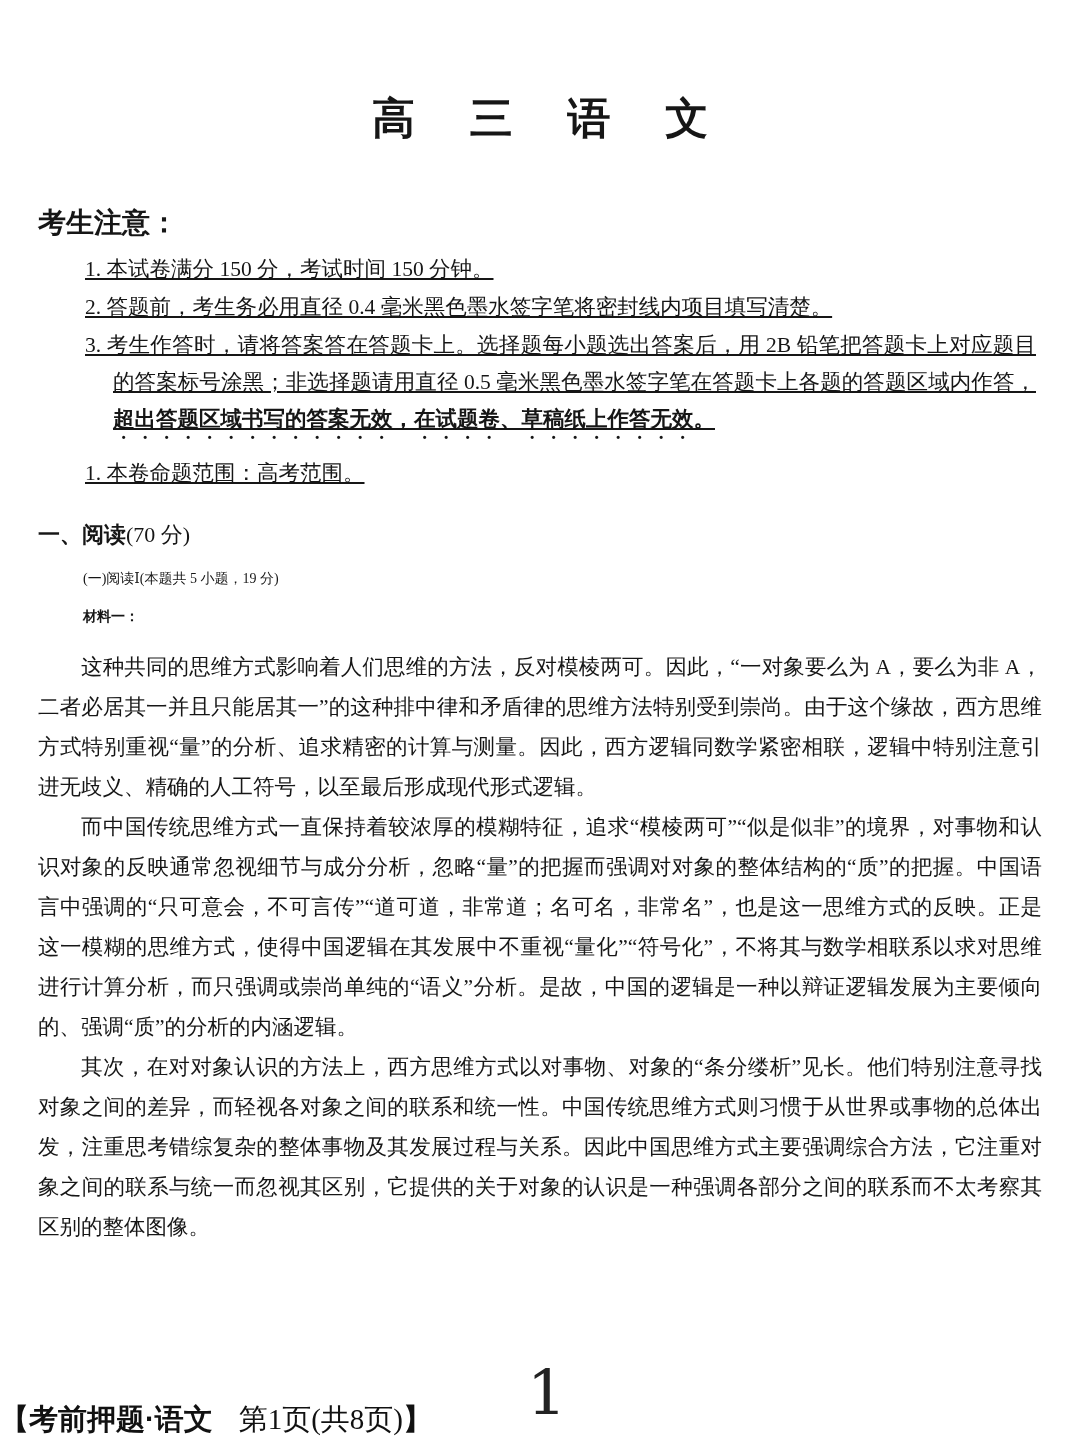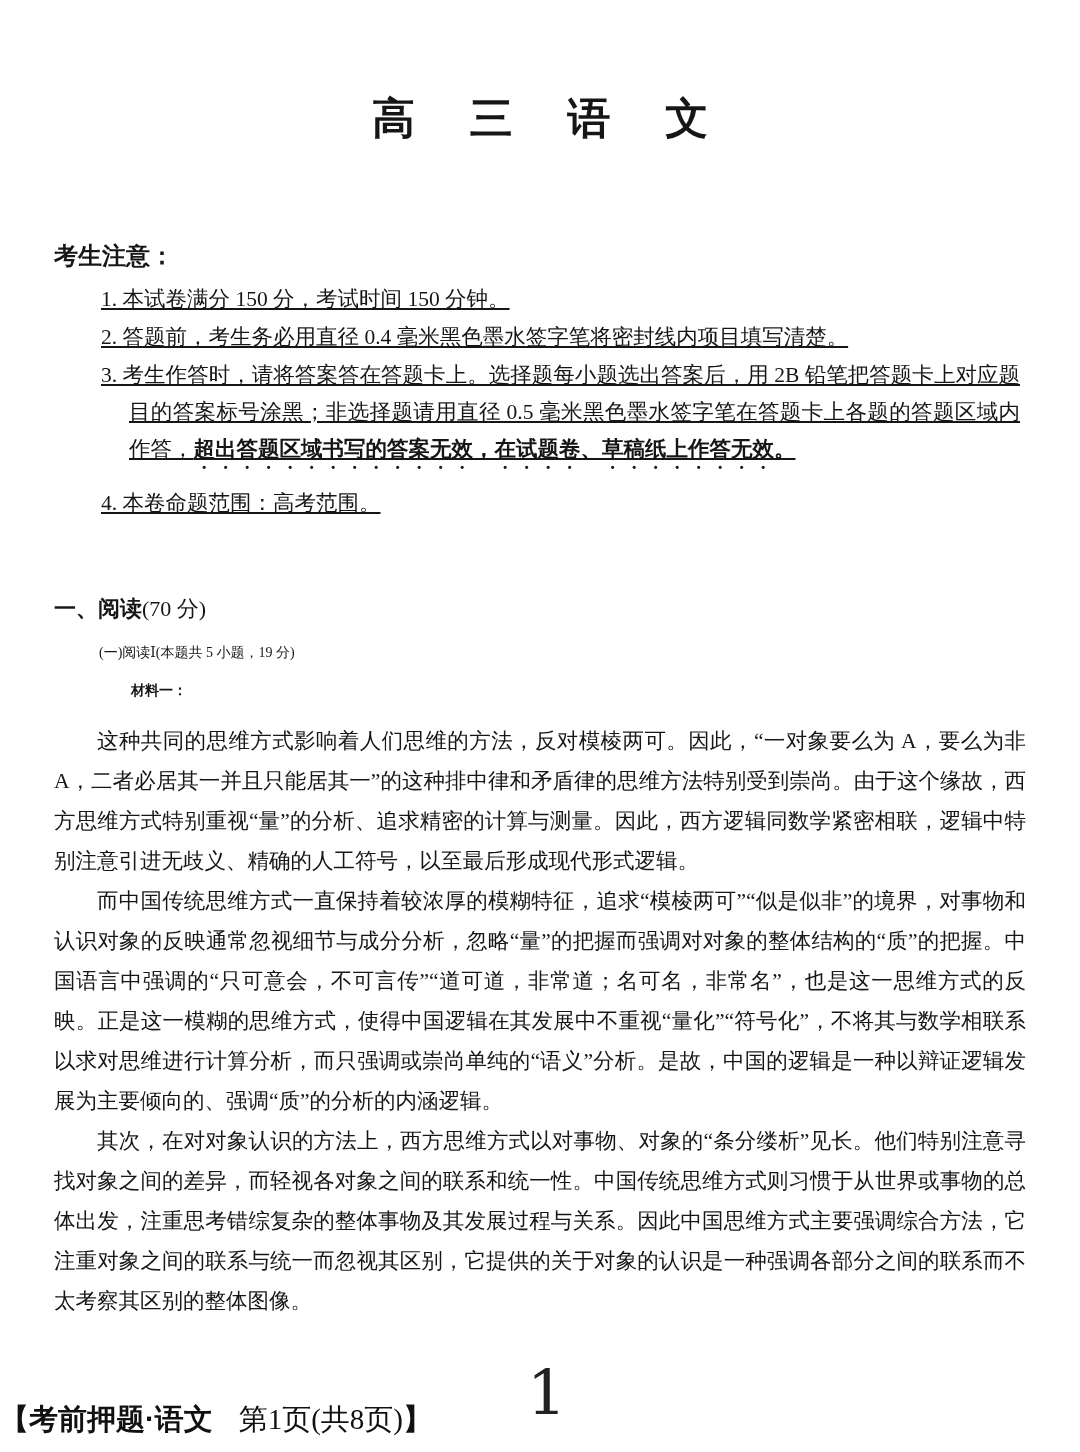--- a/index.html
+++ b/index.html
@@ -2,72 +2,71 @@
 <html><head>
 <meta charset="utf-8">
 <style>
   html,body{margin:0;padding:0;}
   body{
     width:1080px;height:1452px;
     background:#ffffff;color:#161616;
     position:relative;overflow:hidden;
     font-family:"Liberation Serif","DejaVu Serif",serif;
   }
-  .page{position:absolute;inset:0;padding:0 54px;box-sizing:border-box;}
+  .page{position:absolute;inset:0;padding:0 38px;box-sizing:border-box;}
   .serif{font-family:"Liberation Serif","DejaVu Serif",serif;}
   .hei{font-family:"Liberation Sans","DejaVu Sans",sans-serif;}
   .bold{font-weight:700;margin-top:40px;}
 
   .exam-title{
     margin-top:90px;
     text-align:center;
     font-size:43px;font-weight:700;
     letter-spacing:22px;text-indent:22px;
     font-family:"Liberation Serif","DejaVu Serif",serif;
   }
 
   .notice-heading{
-    margin-top:92px;
-    font-size:24px;font-weight:700;
+    margin-top:56px;
+    font-size:28px;font-weight:700;
     font-family:"Liberation Sans","DejaVu Sans",sans-serif;
   }
   .notice-items{
     margin-top:9px;
     padding-left:75px;padding-right:6px;
     font-size:21.5px;line-height:37px;
     text-align:justify;
     text-decoration:underline;
   }
   .notice-item{padding-left:0;text-indent:-28px;margin-left:0;}
   .notice-item + .notice-item{margin-top:1px;}
   .notice-item:last-child{margin-top:12px;}
   .em-dots{
     font-weight:700;
     font-family:"Liberation Sans","DejaVu Sans",sans-serif;
     -webkit-text-emphasis:filled dot;text-emphasis:filled dot;
     -webkit-text-emphasis-position:under left;text-emphasis-position:under left;
   }
 
   .section-heading{
-    margin-top:72px;
+    margin-top:28px;
     font-size:22px;
   }
   .section-heading .lead{
     font-weight:700;
     font-family:"Liberation Sans","DejaVu Sans",sans-serif;
   }
   .sub-line{
     padding-left:45px;
     font-size:14px;
     margin-top:20px;
   }
   .material-label{
     font-weight:700;
     font-family:"Liberation Sans","DejaVu Sans",sans-serif;
-    margin-left:32px;
   }
 
   .body-wrap{margin-top:21px;}
   .body-par{
     margin:0;
     font-size:21.5px;line-height:40px;
     text-align:justify;text-indent:2em;
   }
 
   .page-number-artifact{
@@ -94,21 +93,21 @@
 <div class="page">
 
   <div class="exam-title">高 三 语 文</div>
 
   <div class="notice-heading">考生注意：</div>
 
   <div class="notice-items" id="notice-items">
       <div class="notice-item"><span>1. 本试卷满分 150 分，考试时间 150 分钟。</span></div>
       <div class="notice-item"><span>2. 答题前，考生务必用直径 0.4 毫米黑色墨水签字笔将密封线内项目填写清楚。</span></div>
       <div class="notice-item"><span>3. 考生作答时，请将答案答在答题卡上。选择题每小题选出答案后，用 2B 铅笔把答题卡上对应题目的答案标号涂黑；非选择题请用直径 0.5 毫米黑色墨水签字笔在答题卡上各题的答题区域内作答，</span><span class="bold hei em-dots">超出答题区域书写的答案无效，在试题卷、草稿纸上作答无效。</span></div>
-      <div class="notice-item"><span>4. 本卷命题范围：高考范围。</span></div>
+      <div class="notice-item"><span>1. 本卷命题范围：高考范围。</span></div>
     </div>
 
   <div class="section-heading">
     <span class="lead">一、阅读</span><span class="serif">(70 分)</span>
   </div>
 
   <div class="sub-line">(一)阅读Ⅰ(本题共 5 小题，19 分)</div>
 
 
   <div class="sub-line">

